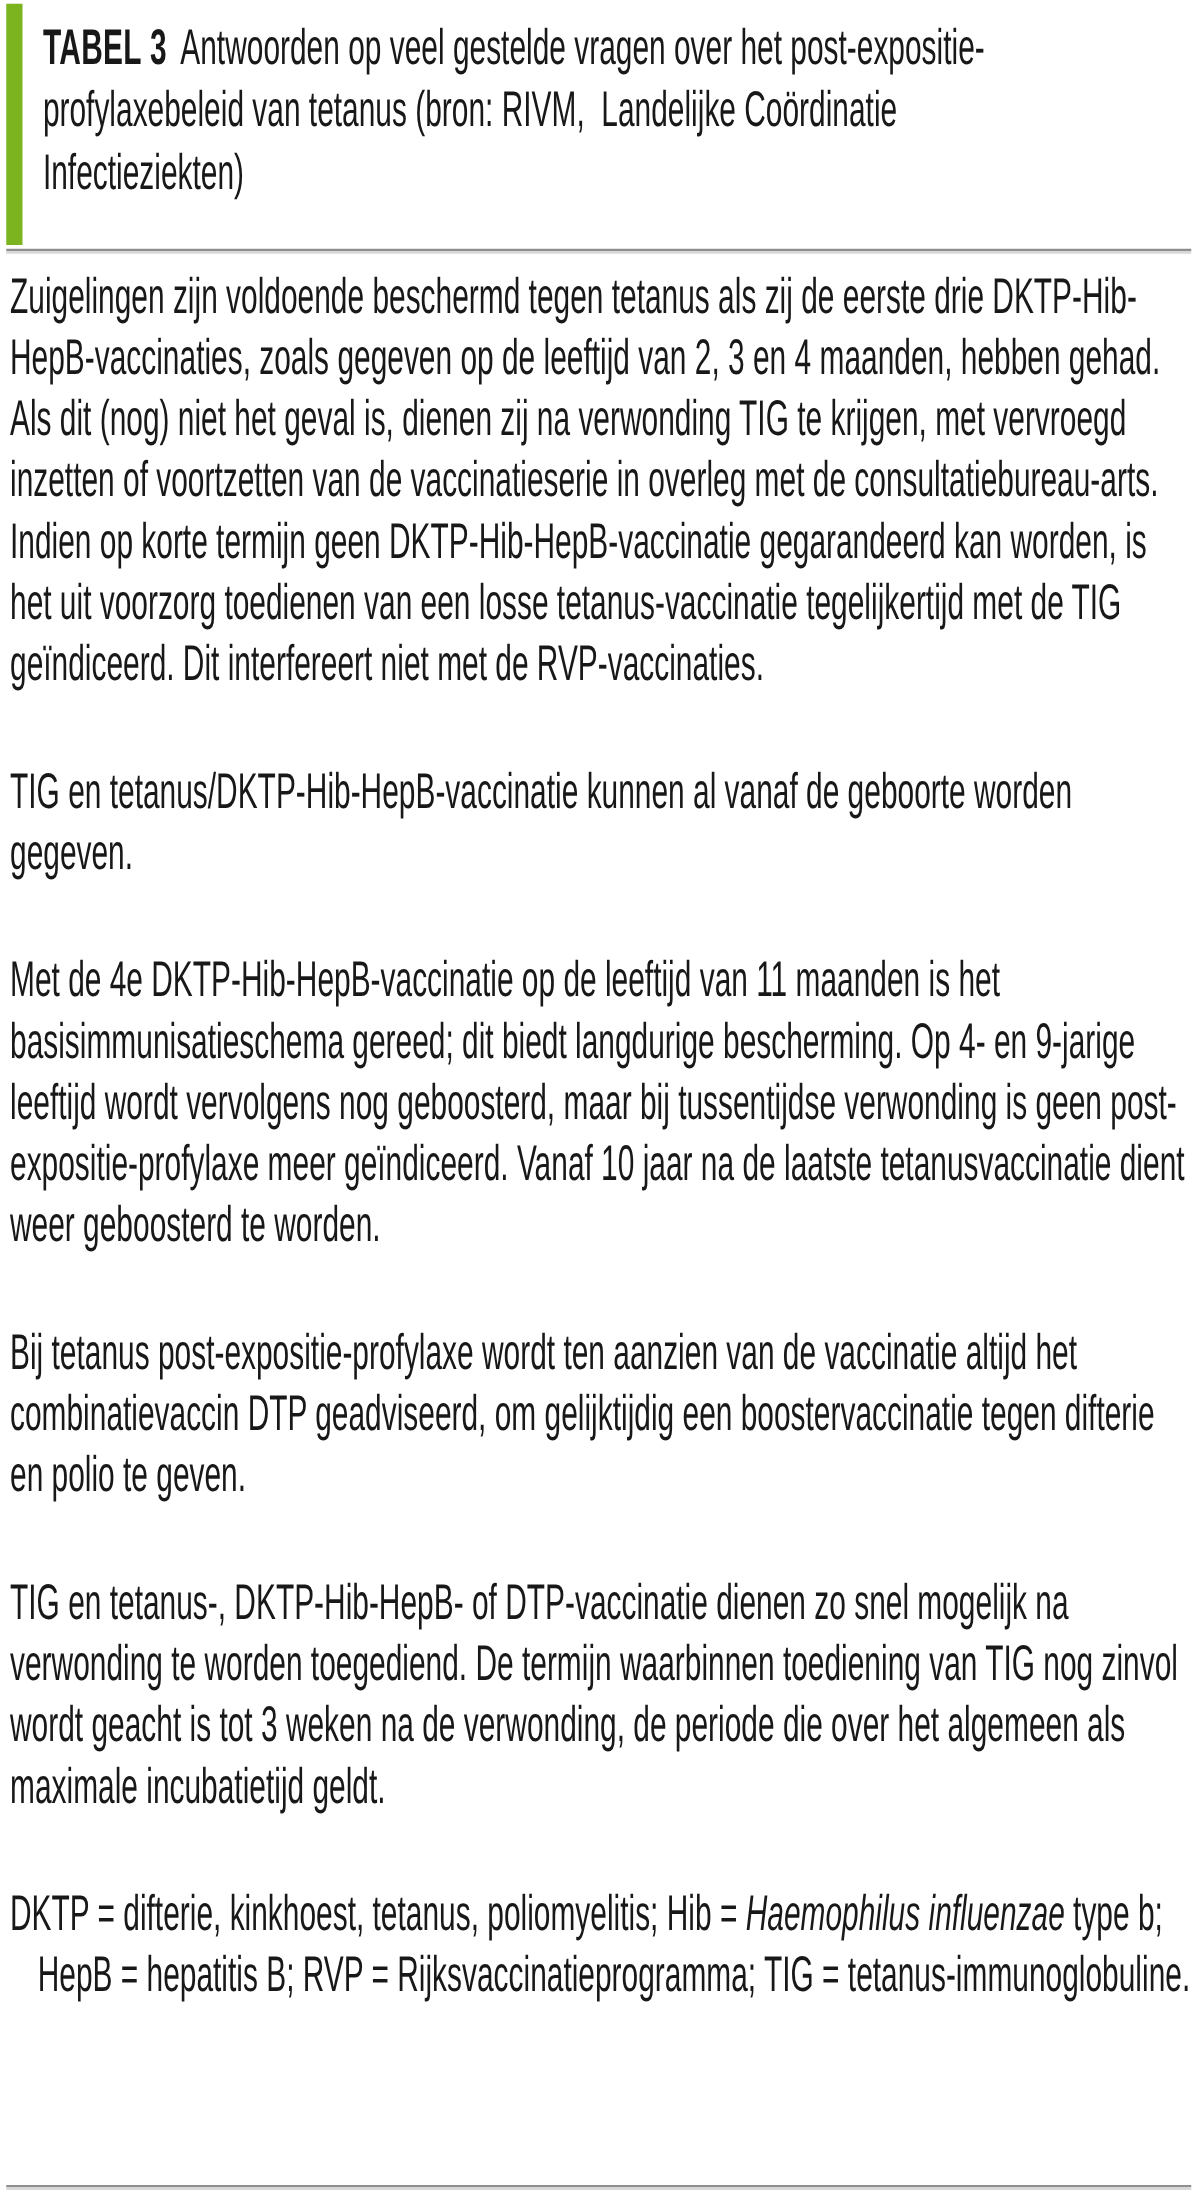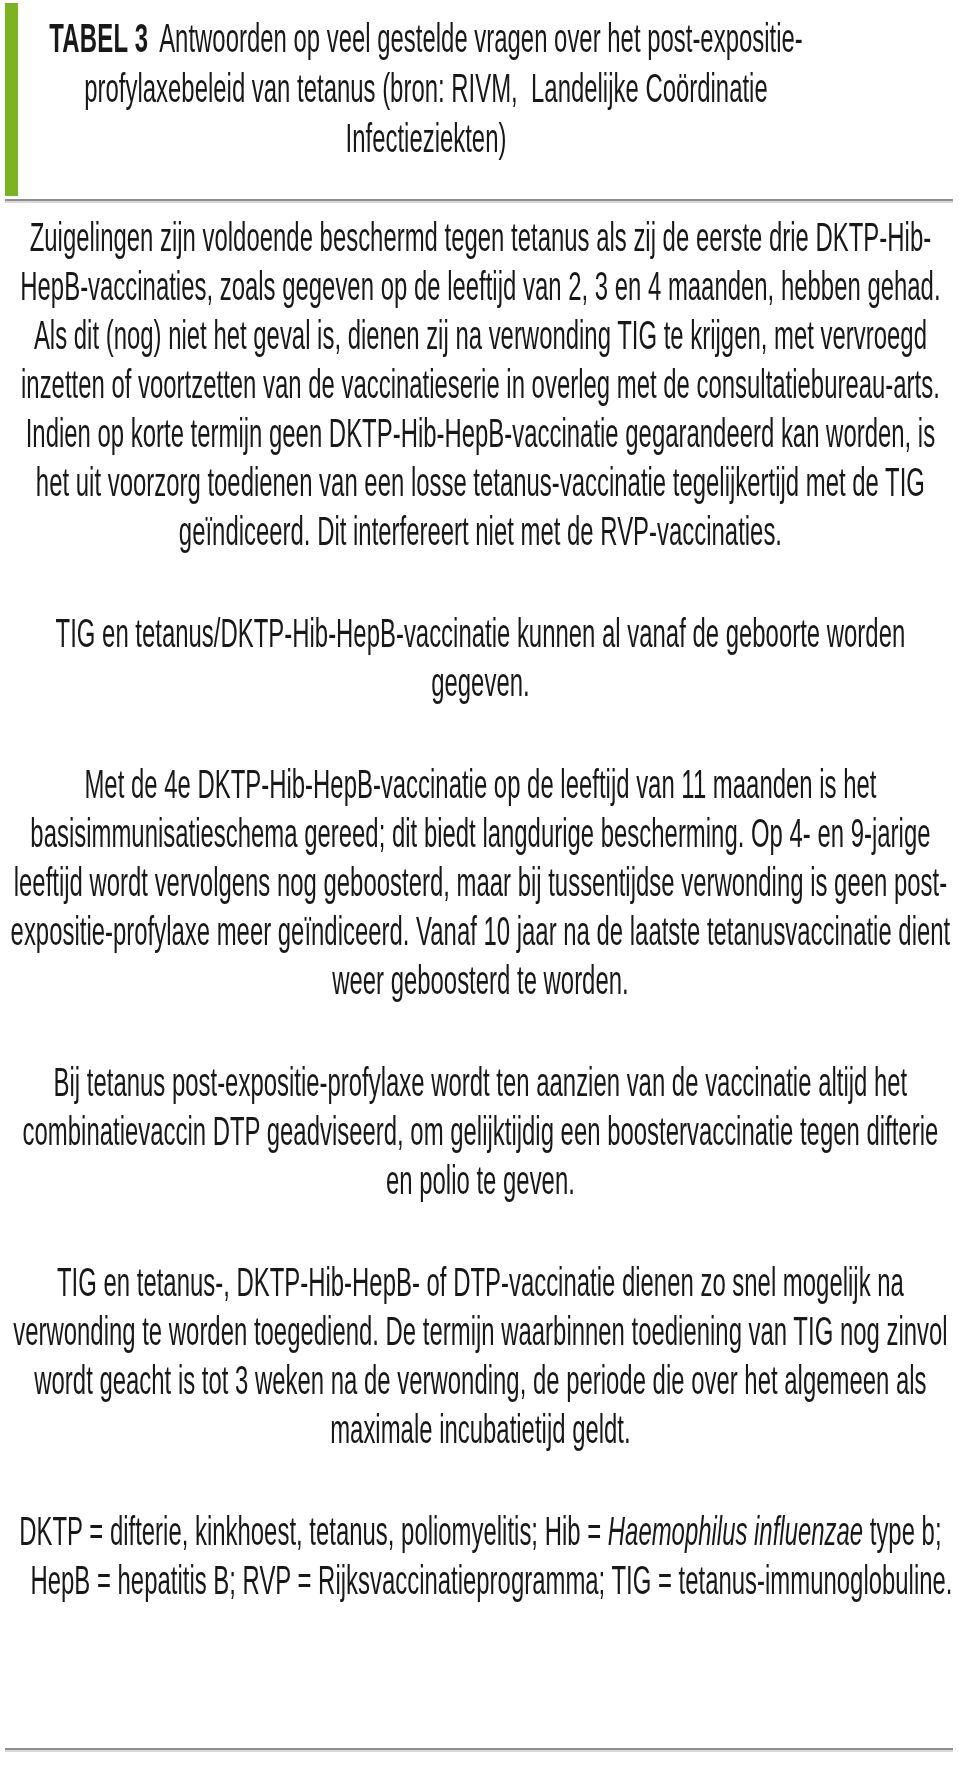--- a/index.html
+++ b/index.html
@@ -6,21 +6,20 @@
   html, body { margin: 0; padding: 0; background: #ffffff; }
 
   .page {
     position: relative;
     width: 959px;
     height: 1765px;
     background: #ffffff;
     overflow: hidden;
     font-family: "Liberation Sans", sans-serif;
     color: #181818;
-    text-align: center;
   }
 
   
   .accent-bar {
     position: absolute;
     left: 5px;
     top: 3px;
     width: 13px;
     height: 193px;
     background: #7cb41f; 

